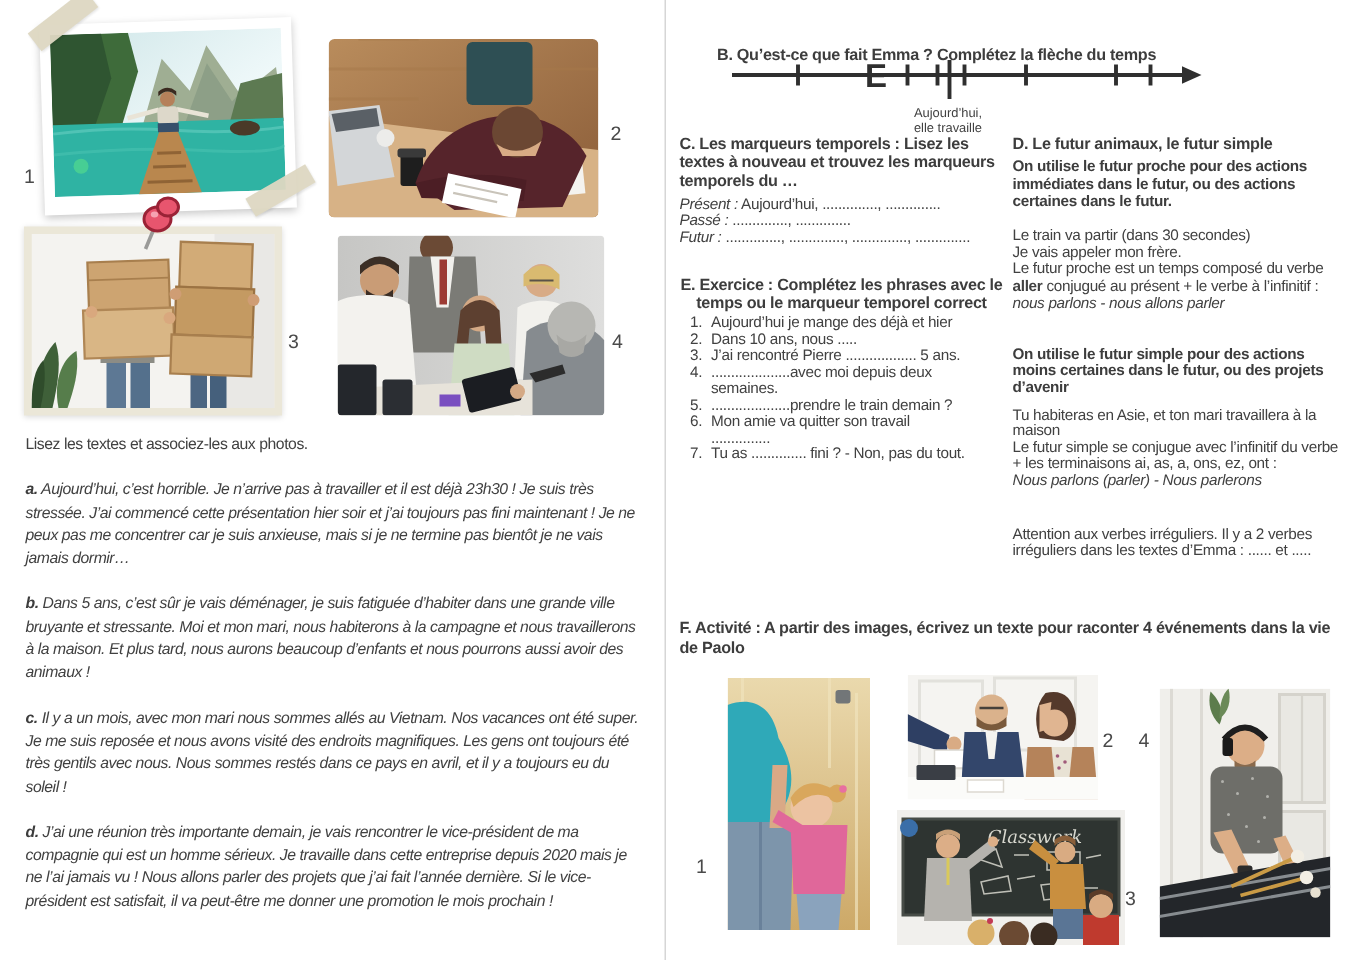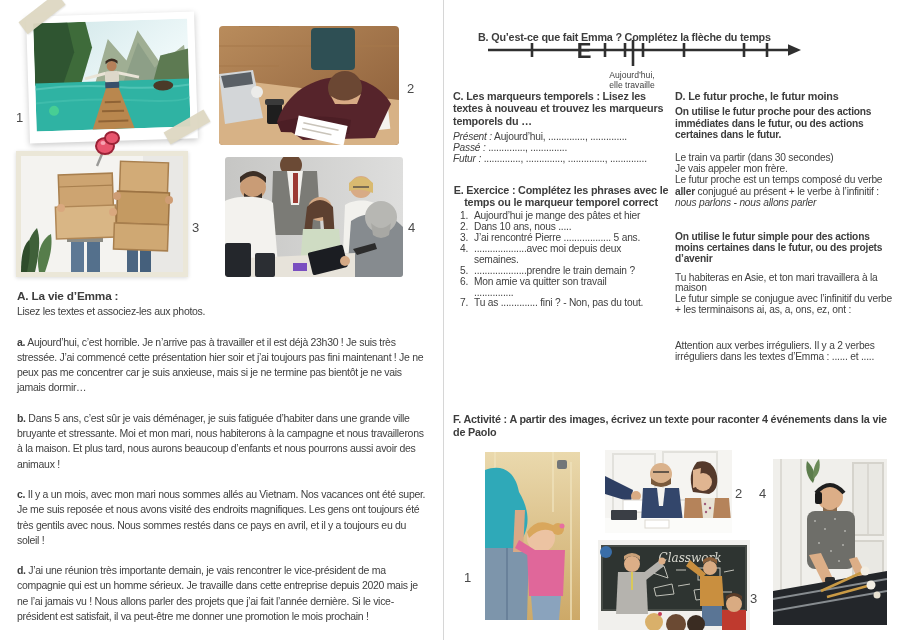--- a/index.html
+++ b/index.html
@@ -26,21 +26,21 @@
   #photoL2{left:219px;top:26px;width:180px;height:119px;border-radius:4px;}
   #photoL3{left:16px;top:151px;width:172px;height:126px;background:#ebe7d8;
            padding:5px;box-sizing:border-box;box-shadow:0 1px 4px rgba(0,0,0,.15);}
   #pushpin{left:88px;top:130px;width:36px;height:42px;z-index:6;}
   #photoL4{left:225px;top:157px;width:178px;height:120px;border-radius:3px;}
 
   
   #ablock{left:17px;top:289px;width:409px;}
   .ltext{font-size:10.5px;letter-spacing:-0.3px;line-height:15.3px;color:#414141;}
   .ltitle{font-weight:bold;font-size:11.8px;letter-spacing:-0.2px;line-height:15.3px;color:#3d3d3d;}
-  .apara{margin-top:15px;}
+  .apara{margin-top:15px;font-style:italic;}
   .apara b{color:#3d3d3d;}
 
   
   .rtitle{font-weight:bold;font-size:10.8px;line-height:12.3px;letter-spacing:-0.2px;color:#3d3d3d;}
   .rbody{font-size:10.2px;line-height:10.9px;letter-spacing:-0.2px;color:#414141;}
   #btitle{left:34px;top:31px;width:410px;}
   #timeline{left:38px;top:36px;}
   #ccol{left:9px;top:90px;width:216px;}
   #dcol{left:231px;top:90px;width:218px;}
   .mrows{margin-top:5px;}
@@ -208,21 +208,20 @@
           <rect x="84" y="92" width="36" height="23" rx="2" fill="#1b1d22"></rect>
         </g>
       <rect x="68" y="106" width="14" height="8" fill="#7a4fc0"></rect>
       <circle cx="120" cy="104" r="5" fill="#d4a985"></circle>
       <path d="M128,92 L150,86 L152,92 L132,98 Z" fill="#2c2c2c"></path>
     </svg>
   </div>
   <div class="pnum" style="left:408px;top:220px;">4</div>
 
   <div id="ablock" class="abs ltext">
-    <div class="ltitle">A. La vie d’Emma :</div>
     <div>Lisez les textes et associez-les aux photos.</div>
     <p class="apara" style="margin-bottom:0"><b>a.</b><span> Aujourd’hui, c’est horrible. Je n’arrive pas à travailler et il est déjà 23h30 ! Je suis très stressée. J’ai commencé cette présentation hier soir et j’ai toujours pas fini maintenant ! Je ne peux pas me concentrer car je suis anxieuse, mais si je ne termine pas bientôt je ne vais jamais dormir…</span></p>
     <p class="apara" style="margin-bottom:0"><b>b.</b><span> Dans 5 ans, c’est sûr je vais déménager, je suis fatiguée d’habiter dans une grande ville bruyante et stressante. Moi et mon mari, nous habiterons à la campagne et nous travaillerons à la maison. Et plus tard, nous aurons beaucoup d’enfants et nous pourrons aussi avoir des animaux !</span></p>
     <p class="apara" style="margin-bottom:0"><b>c.</b><span> Il y a un mois, avec mon mari nous sommes allés au Vietnam. Nos vacances ont été super. Je me suis reposée et nous avons visité des endroits magnifiques. Les gens ont toujours été très gentils avec nous. Nous sommes restés dans ce pays en avril, et il y a toujours eu du soleil !</span></p>
     <p class="apara" style="margin-bottom:0"><b>d.</b><span> J’ai une réunion très importante demain, je vais rencontrer le vice-président de ma compagnie qui est un homme sérieux. Je travaille dans cette entreprise depuis 2020 mais je ne l’ai jamais vu ! Nous allons parler des projets que j’ai fait l’année dernière. Si le vice-président est satisfait, il va peut-être me donner une promotion le mois prochain !</span></p>
   </div>
 </div>
 
 <div class="divider"></div>
 
@@ -250,45 +249,46 @@
 
   <div id="ccol" class="abs rbody">
     <div class="rtitle">C. Les marqueurs temporels : Lisez les textes à nouveau et trouvez les marqueurs temporels du …</div>
     <div class="mrows">
       <div class="mrow"><i>Présent :</i><span>  Aujourd’hui, .............., ..............</span></div>
       <div class="mrow"><i>Passé :</i><span> .............., ..............</span></div>
       <div class="mrow" style="width:200px"><i>Futur :</i><span> .............., .............., .............., ..............</span></div>
     </div>
     <div id="etitle" class="rtitle">E. Exercice : Complétez les phrases avec le temps ou le marqueur temporel correct</div>
     <div class="elist">
-      <div class="e-item"><span class="num">1.</span><span>Aujourd’hui je mange des pâtes et hier</span></div>
+      <div class="e-item"><span class="num">1.</span><span>Aujourd’hui je mange des déjà et hier</span></div>
       <div class="e-item"><span class="num">2.</span><span>Dans 10 ans, nous .....</span></div>
       <div class="e-item"><span class="num">3.</span><span>J’ai rencontré Pierre .................. 5 ans.</span></div>
       <div class="e-item"><span class="num">4.</span><span>....................avec moi depuis deux semaines.</span></div>
       <div class="e-item"><span class="num">5.</span><span>....................prendre le train demain ?</span></div>
       <div class="e-item"><span class="num">6.</span><span>Mon amie va quitter son travail ...............</span></div>
       <div class="e-item"><span class="num">7.</span><span>Tu as .............. fini ? - Non, pas du tout.</span></div>
     </div>
   </div>
 
   <div id="dcol" class="abs rbody">
-    <div class="rtitle">D. Le futur proche, le futur moins</div>
+    <div class="rtitle">D. Le futur animaux, le futur simple</div>
     <div class="d-p1">On utilise le futur proche pour des actions immédiates dans le futur, ou des actions certaines dans le futur.</div>
     <div class="d-ex1">
       <div>Le train va partir (dans 30 secondes)</div>
       <div>Je vais appeler mon frère.</div>
     </div>
     <div class="d-p3">
       <span>Le futur proche est un temps composé du verbe </span><b>aller</b><span> conjugué au présent + le verbe à l’infinitif  :</span>
       <div class="it">nous parlons - nous allons parler</div>
     </div>
     <div class="d-p4">On utilise le futur simple pour des actions moins certaines dans le futur, ou des projets d’avenir</div>
     <div class="d-p5">Tu habiteras en Asie, et ton mari travaillera à la maison</div>
     <div>
       <span>Le futur simple se conjugue avec l’infinitif du verbe + les terminaisons ai, as, a, ons, ez, ont :</span>
+      <div class="it">Nous parlons (parler) - Nous parlerons</div>
     </div>
     <div class="d-p7">Attention aux verbes irréguliers. Il y a 2 verbes irréguliers dans les textes d’Emma : ...... et .....</div>
   </div>
 
   <div id="ftitle" class="abs rtitle">F. Activité : A partir des images, écrivez un texte pour raconter 4 événements dans la vie de Paolo</div>
 
   <div id="fp1" class="abs photo">
     <svg width="95" height="168" viewBox="0 0 95 168">
       <defs>
         <linearGradient id="field" x1="0" y1="0" x2="0" y2="1">

